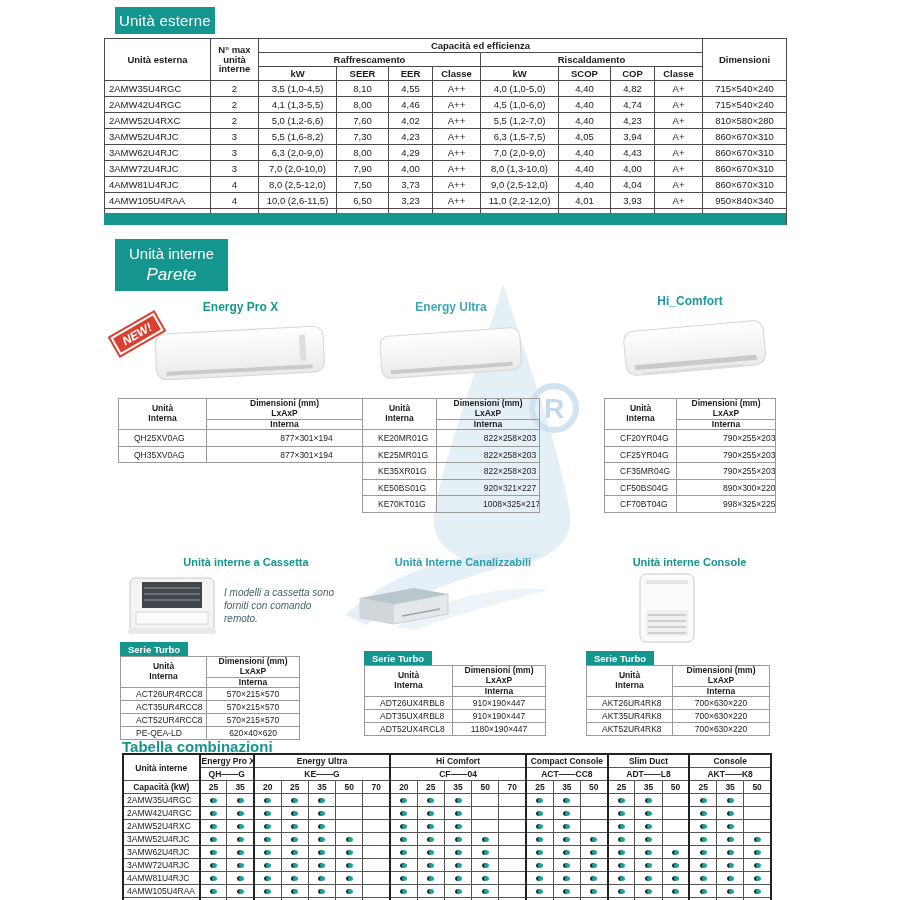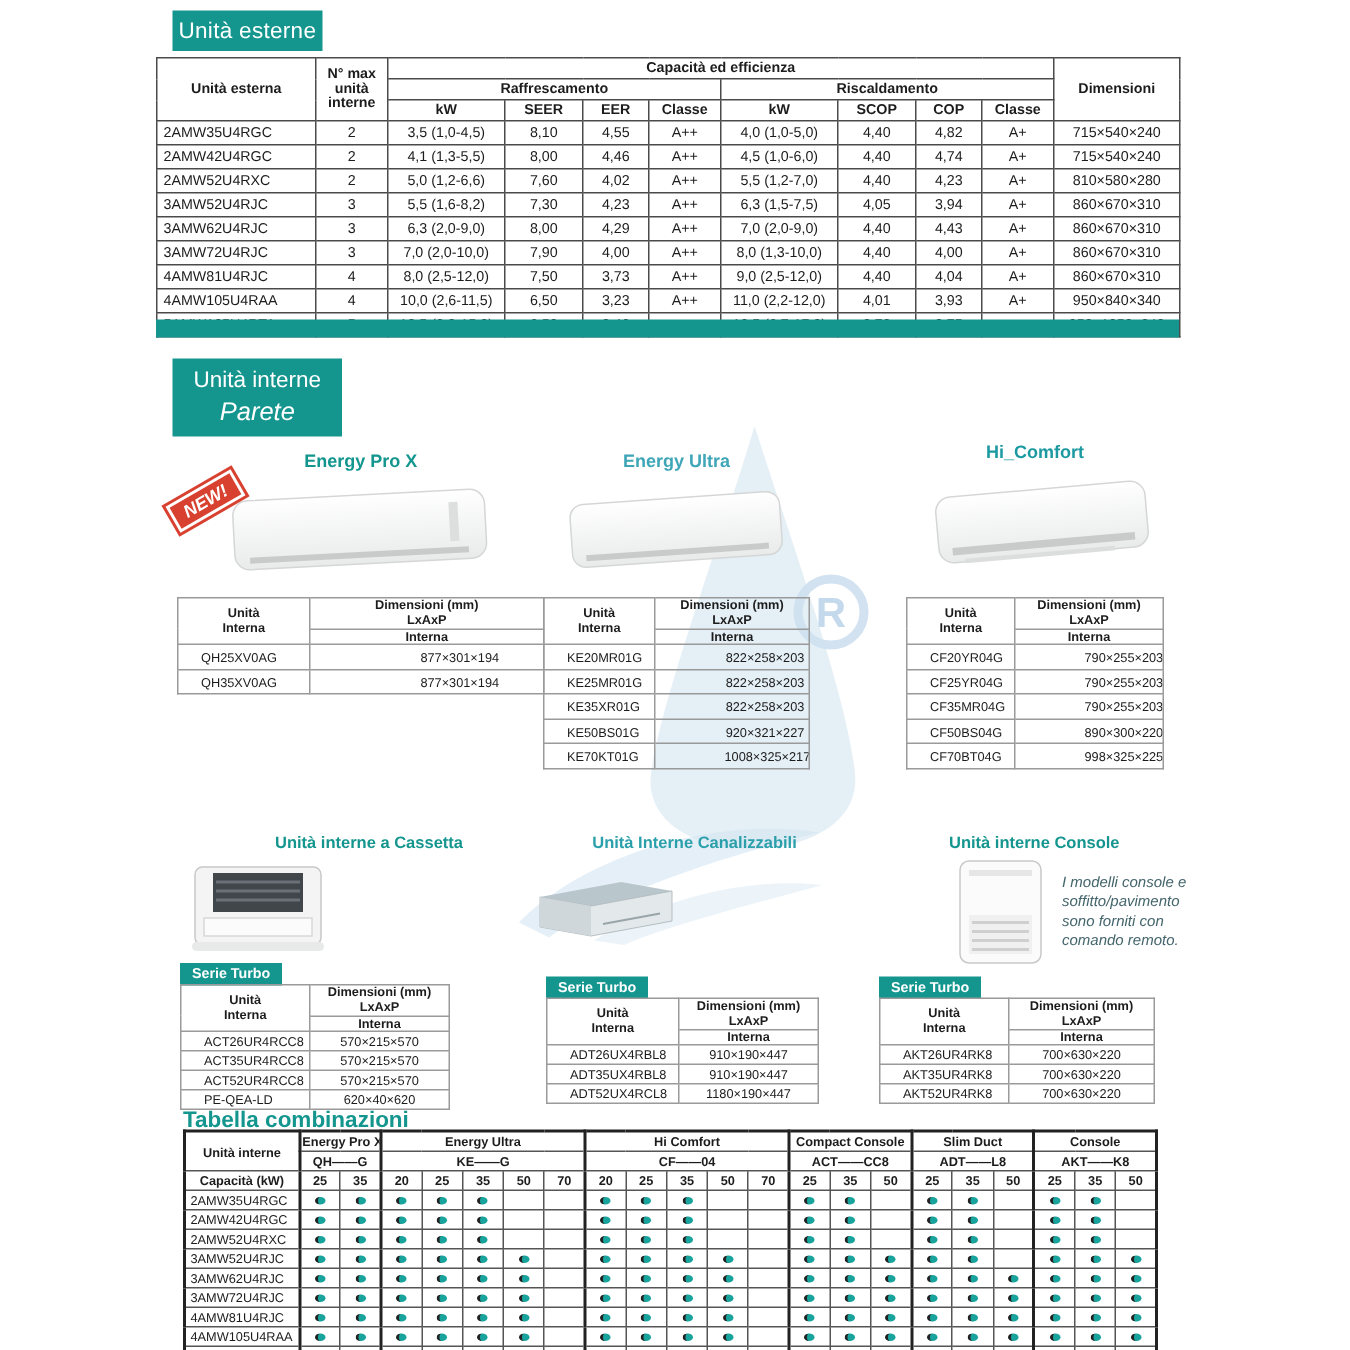--- a/index.html
+++ b/index.html
@@ -390,20 +390,21 @@
     <div class="sectitle abs" style="left:0;top:0;width:100%;color:#14968f">Unità interne a Cassetta</div>
     <svg class="abs" style="left:8px;top:16px;" width="92" height="68" viewBox="0 0 92 68">
       <rect x="4" y="6" width="84" height="52" rx="5" fill="#f4f4f4" stroke="#c8c8c8"></rect>
       <rect x="16" y="10" width="60" height="26" fill="#41464b"></rect>
       <line x1="18" y1="16" x2="74" y2="16" stroke="#6a7076" stroke-width="2"></line>
       <line x1="18" y1="22" x2="74" y2="22" stroke="#6a7076" stroke-width="2"></line>
       <line x1="18" y1="28" x2="74" y2="28" stroke="#6a7076" stroke-width="2"></line>
       <rect x="10" y="40" width="72" height="12" fill="#fbfbfb" stroke="#d8d8d8"></rect>
       <rect x="2" y="56" width="88" height="6" rx="3" fill="#e8e9e9"></rect>
     </svg>
+    <div class="desc abs" style="left:106px;top:30px;width:120px;">I modelli a cassetta sono forniti con comando remoto.</div>
     <div class="serieb abs" style="left:2px;top:86px;">Serie Turbo</div>
     <table class="mini smrows abs" style="left:2px;top:100px;width:180px;">
       <colgroup>
           <col style="width:86px">
           <col>
         </colgroup>
       <thead>
         <tr>
           <th rowspan="2" class="pre">Unità
 Interna</th>
@@ -481,21 +482,20 @@
     <div class="sectitle abs" style="left:0;top:0;width:100%;color:#14968f">Unità interne Console</div>
     <svg class="abs" style="left:52px;top:14px;" width="66" height="78" viewBox="0 0 66 78">
       <rect x="6" y="4" width="54" height="68" rx="6" fill="#fbfbfb" stroke="#c9c9c9"></rect>
       <rect x="12" y="40" width="42" height="26" fill="#f0f0f0"></rect>
       <line x1="14" y1="45" x2="52" y2="45" stroke="#cfcfcf" stroke-width="2"></line>
       <line x1="14" y1="51" x2="52" y2="51" stroke="#cfcfcf" stroke-width="2"></line>
       <line x1="14" y1="57" x2="52" y2="57" stroke="#cfcfcf" stroke-width="2"></line>
       <line x1="14" y1="63" x2="52" y2="63" stroke="#cfcfcf" stroke-width="2"></line>
       <rect x="12" y="10" width="42" height="4" fill="#e6e6e6"></rect>
     </svg>
-    <div class="desc abs" style="left:126px;top:26px;width:88px;">I modelli console e soffitto/pavimento sono forniti con comando remoto.</div>
     <div class="serieb abs" style="left:4px;top:95px;">Serie Turbo</div>
     <table class="mini smrows abs" style="left:4px;top:109px;width:184px;">
       <colgroup>
           <col style="width:86px">
           <col>
         </colgroup>
       <thead>
         <tr>
           <th rowspan="2" class="pre">Unità
 Interna</th>

